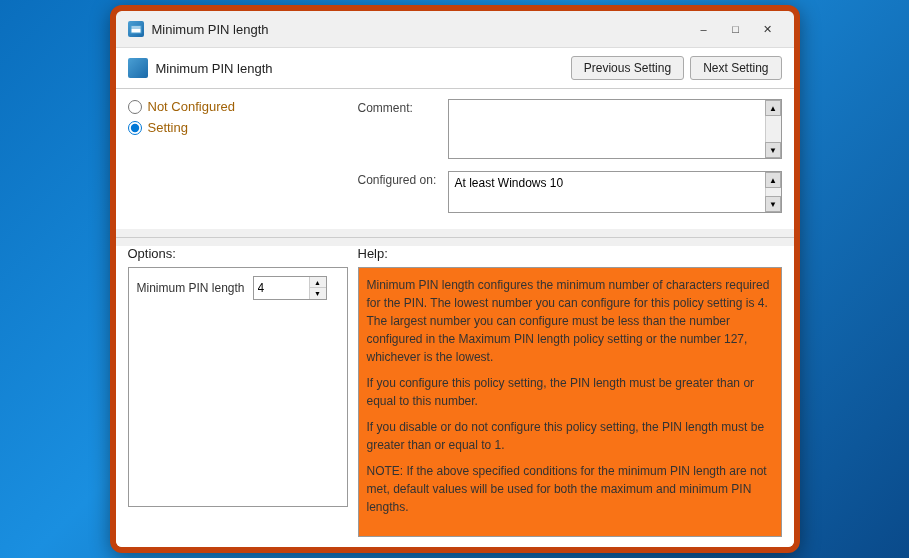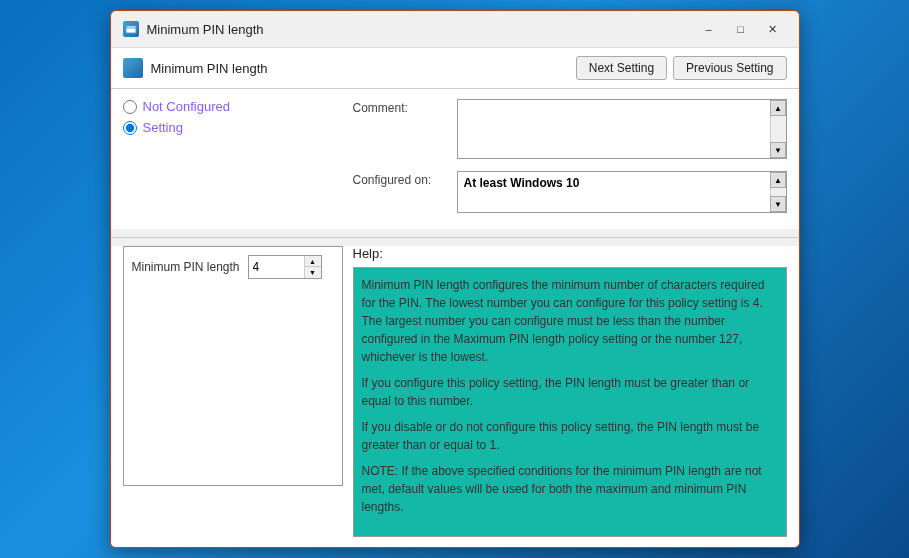--- a/index.html
+++ b/index.html
@@ -10,22 +10,22 @@
       display: flex;
       align-items: center;
       justify-content: center;
       font-family: 'Segoe UI', Arial, sans-serif;
       font-size: 13px;
       overflow: hidden;
     }
     .window {
       width: 690px;
       background: #f0f0f0;
-      border: 1px solid #c2410c;
-      border-radius: 6px;
+      border: 6px solid #c2410c;
+      border-radius: 12px;
       box-shadow: 0 4px 20px rgba(0,0,0,0.4);
       overflow: hidden;
     }
     .title-bar {
       background: #f0f0f0;
       padding: 8px 12px;
       display: flex;
       align-items: center;
       justify-content: space-between;
       border-bottom: 1px solid #ddd;
@@ -122,41 +122,41 @@
       gap: 6px;
     }
     .radio-item input[type="radio"] {
       width: 14px;
       height: 14px;
       cursor: pointer;
       accent-color: #0078d7;
     }
     .radio-label {
       font-size: 13px;
-      color: #8b5cf6;
+      color: #a16207;
     }
 
     .side-section {
       display: flex;
       gap: 0;
     }
     .left-panel {
       width: 230px;
       flex-shrink: 0;
     }
     .right-panel {
       flex: 1;
       display: flex;
       flex-direction: column;
       gap: 6px;
     }
     .field-row {
       display: flex;
       align-items: flex-start;
-      gap: 14px;
+      gap: 0;
       margin-bottom: 6px;
     }
     .field-label {
       font-size: 12px;
       color: #444;
       min-width: 90px;
       padding-top: 2px;
     }
     .scroll-bar-right {
       position: absolute;
@@ -194,21 +194,20 @@
     }
     .supported-box {
       border: 1px solid #999;
       background: white;
       height: 42px;
       position: relative;
     }
     .supported-inner {
       padding: 4px 20px 4px 6px;
       font-size: 12px;
-      font-weight: bold;
     }
 
     .divider {
       border: none;
       border-top: 1px solid #ccc;
       margin: 8px 0;
     }
 
     .bottom-section {
       display: flex;
@@ -273,21 +272,21 @@
       font-size: 7px;
       display: flex;
       align-items: center;
       justify-content: center;
       padding: 0;
     }
     .spinner-btn:last-child { border-bottom: none; }
 
     .help-content {
       border: 1px solid #999;
-      background: #14b8a6;
+      background: #f97316;
       padding: 8px;
       min-height: 240px;
       font-size: 12px;
       color: #333;
       line-height: 1.5;
       overflow: hidden;
     }
     .help-content p {
       margin-bottom: 8px;
     }
@@ -314,22 +313,22 @@
       <button class="title-btn close">✕</button>
     </div>
   </div>
 
   <div class="dialog-header">
     <div class="dialog-header-left">
       <div class="header-icon"></div>
       <span class="header-title">Minimum PIN length</span>
     </div>
     <div class="header-buttons">
+      <button class="nav-btn">Previous Setting</button>
       <button class="nav-btn">Next Setting</button>
-      <button class="nav-btn">Previous Setting</button>
     </div>
   </div>
 
   <div class="dialog-body">
     <div class="side-section">
 
       <div class="left-panel">
         <div class="radio-section">
           <div class="radio-item">
             <input type="radio" name="config" id="notConfigured" style="">
@@ -367,20 +366,21 @@
         </div>
       </div>
     </div>
   </div>
 
   <hr class="divider">
 
   <div class="bottom-section">
 
     <div class="options-panel">
+      <div class="section-title">Options:</div>
       <div class="options-content">
         <div class="option-row">
           <span class="option-label">Minimum PIN length</span>
           <div class="spinner-wrapper">
             <input class="spinner-input" type="text" value="4" style="">
             <div class="spinner-buttons">
               <button class="spinner-btn">▲</button>
               <button class="spinner-btn">▼</button>
             </div>
           </div>

